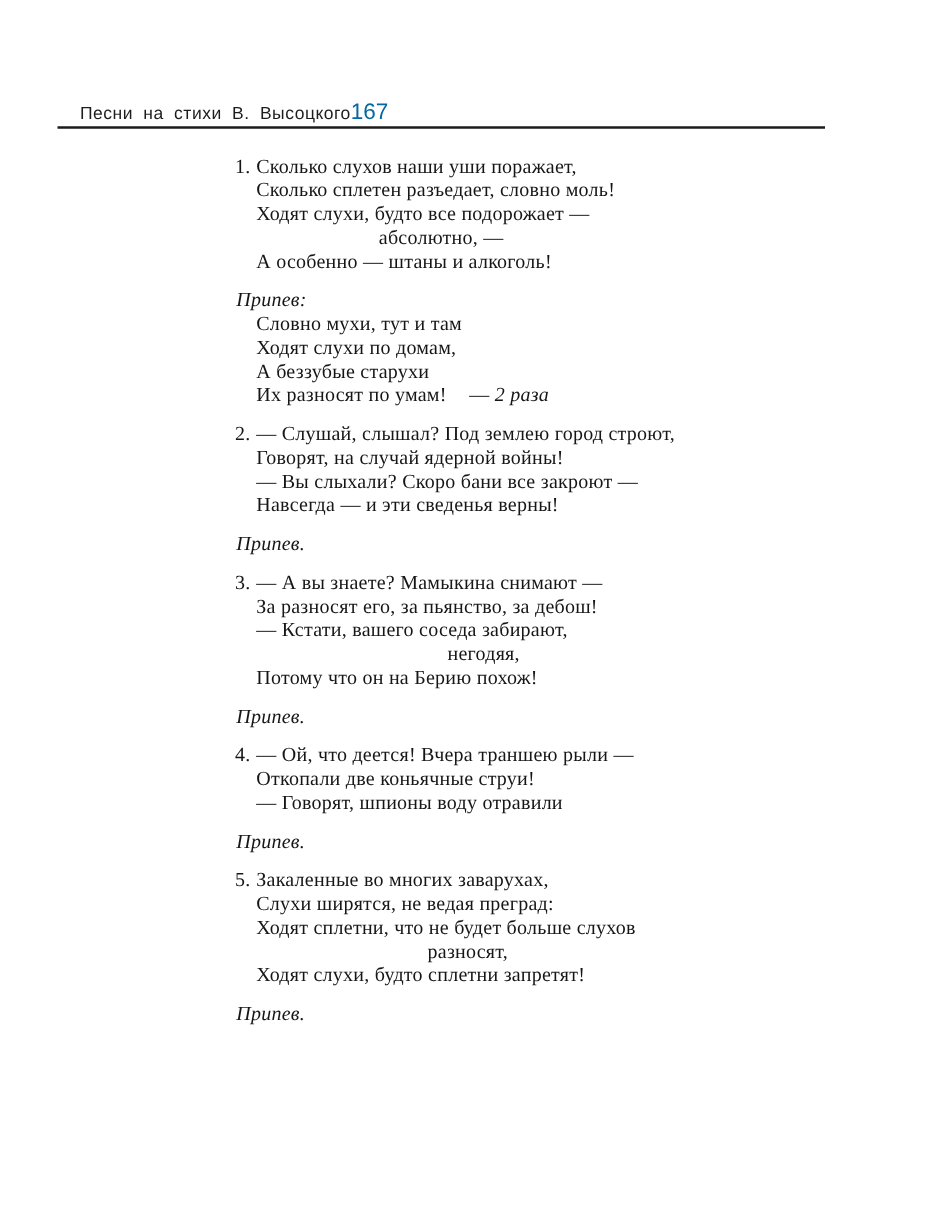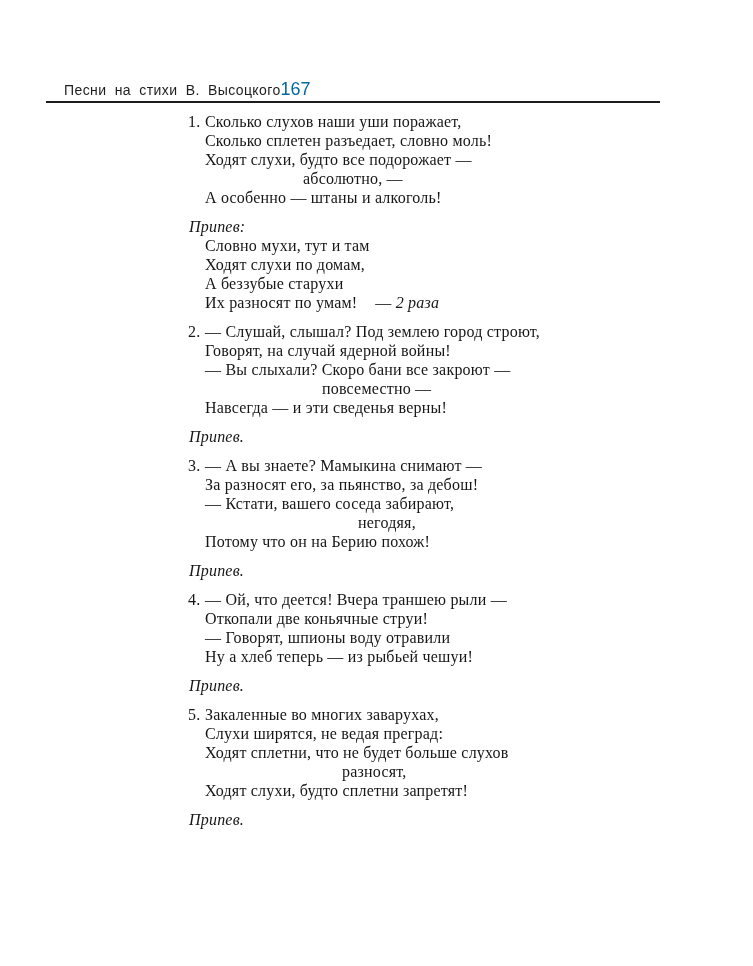--- a/index.html
+++ b/index.html
@@ -47,21 +47,21 @@
   
   .lyrics {
     position: absolute;
     left: 188px;
     top: 112px;
     width: 540px;
     font-size: 16px;
     line-height: 19px;
     letter-spacing: 0.2px;
   }
-  .stanza { margin: 0 0 10px 0; padding-left: 17px; }
+  .stanza { margin: 12px 0 10px 0; padding-left: 17px; }
   .line { min-height: 19px; }
   .num {
     display: inline-block;
     width: 17px;
     margin-left: -17px;
   }
   .chorus-label,
   .chorus-ref .label {
     font-style: italic;
     margin-left: -16px;
@@ -102,21 +102,20 @@
       <div class="line">Словно мухи, тут и там</div>
       <div class="line">Ходят слухи по домам,</div>
       <div class="line">А беззубые старухи</div>
       <div class="line"><span>Их разносят по умам!</span><span class="repeat"><span class="dash">—</span> <span class="note">2 раза</span></span></div>
     </div>
 
     <div class="stanza">
       <div class="line first"><span class="num">2.</span><span>— Слушай, слышал? Под землею город строют,</span></div>
       <div class="line">Говорят, на случай ядерной войны!</div>
       <div class="line">— Вы слыхали? Скоро бани все закроют —</div>
-      <div class="line deep-117">повсеместно —</div>
       <div class="line">Навсегда — и эти сведенья верны!</div>
     </div>
 
     <div class="stanza chorus-ref">
       <div class="line label">Припев.</div>
     </div>
 
     <div class="stanza">
       <div class="line first"><span class="num">3.</span><span>— А вы знаете? Мамыкина снимают —</span></div>
       <div class="line">За разносят его, за пьянство, за дебош!</div>
@@ -126,21 +125,20 @@
     </div>
 
     <div class="stanza chorus-ref">
       <div class="line label">Припев.</div>
     </div>
 
     <div class="stanza">
       <div class="line first"><span class="num">4.</span><span>— Ой, что деется! Вчера траншею рыли —</span></div>
       <div class="line">Откопали две коньячные струи!</div>
       <div class="line">— Говорят, шпионы воду отравили</div>
-      <div class="line">Ну а хлеб теперь — из рыбьей чешуи!</div>
     </div>
 
     <div class="stanza chorus-ref">
       <div class="line label">Припев.</div>
     </div>
 
     <div class="stanza">
       <div class="line first"><span class="num">5.</span><span>Закаленные во многих заварухах,</span></div>
       <div class="line">Слухи ширятся, не ведая преград:</div>
       <div class="line">Ходят сплетни, что не будет больше слухов</div>

